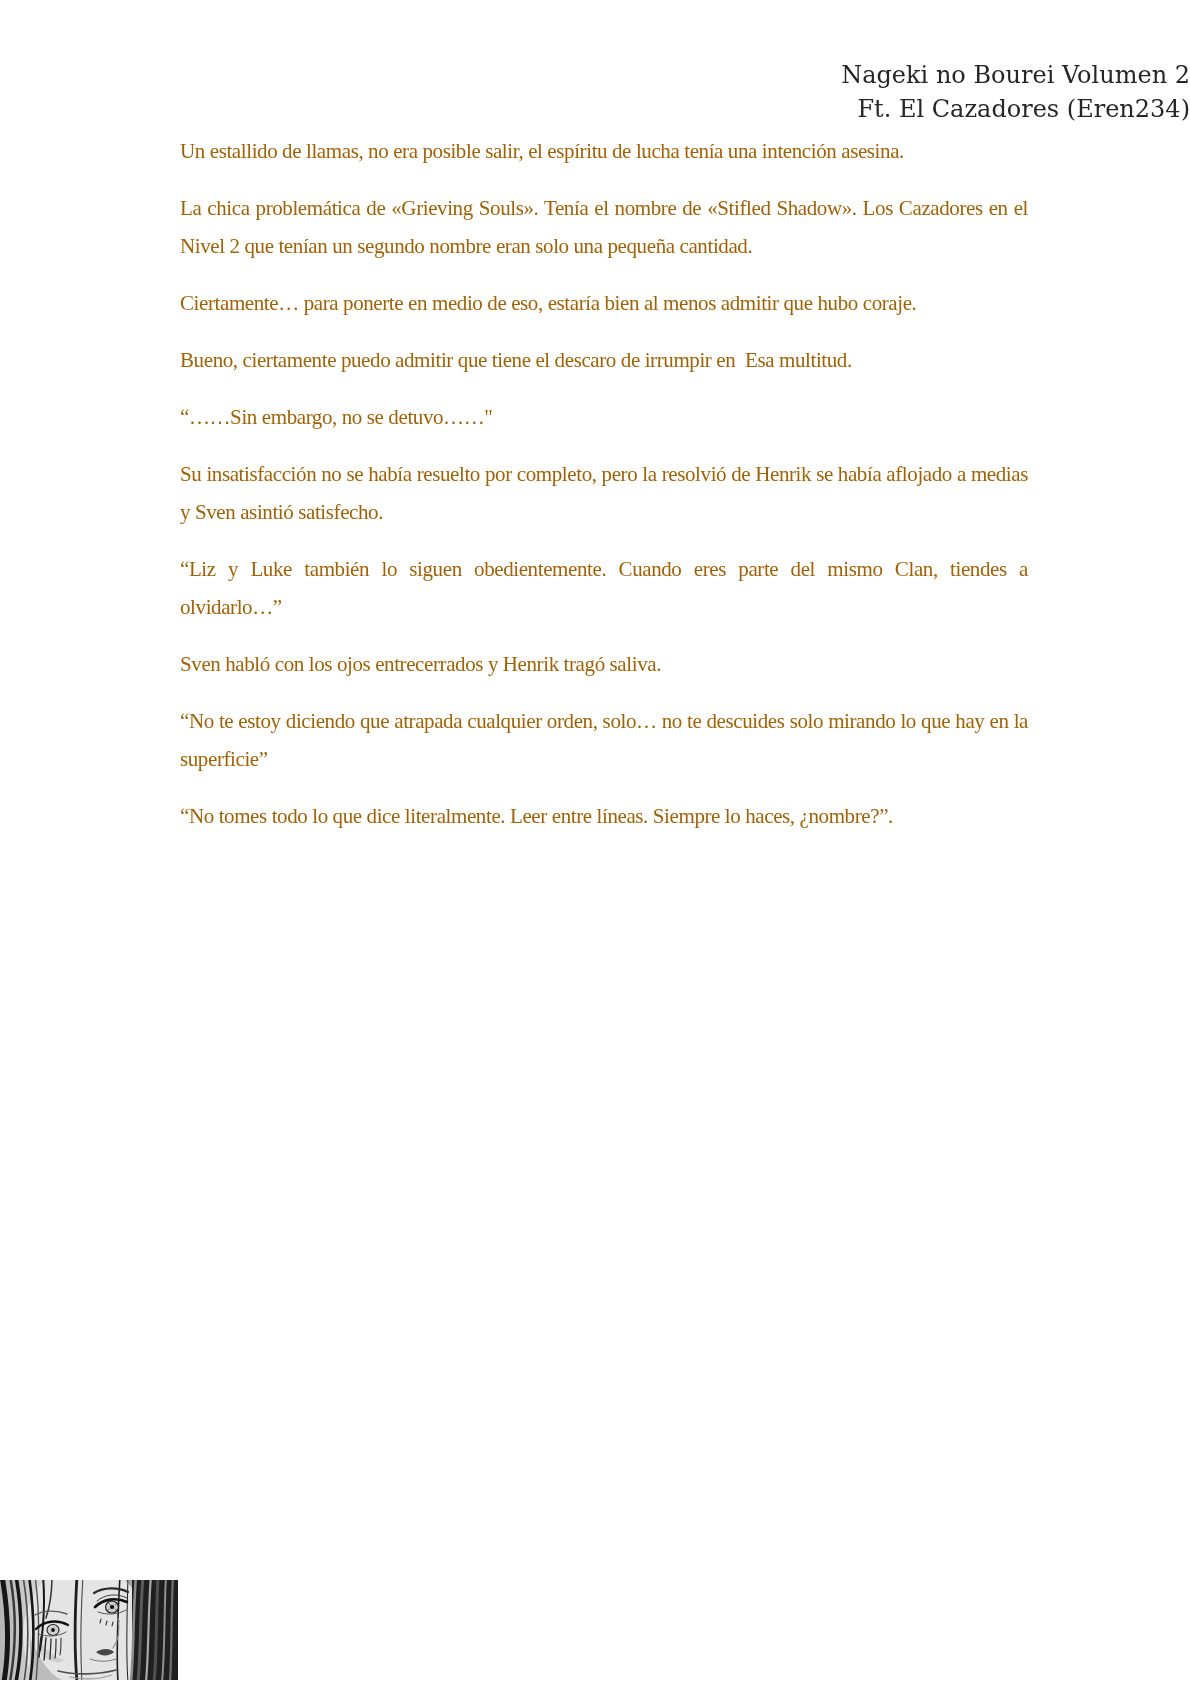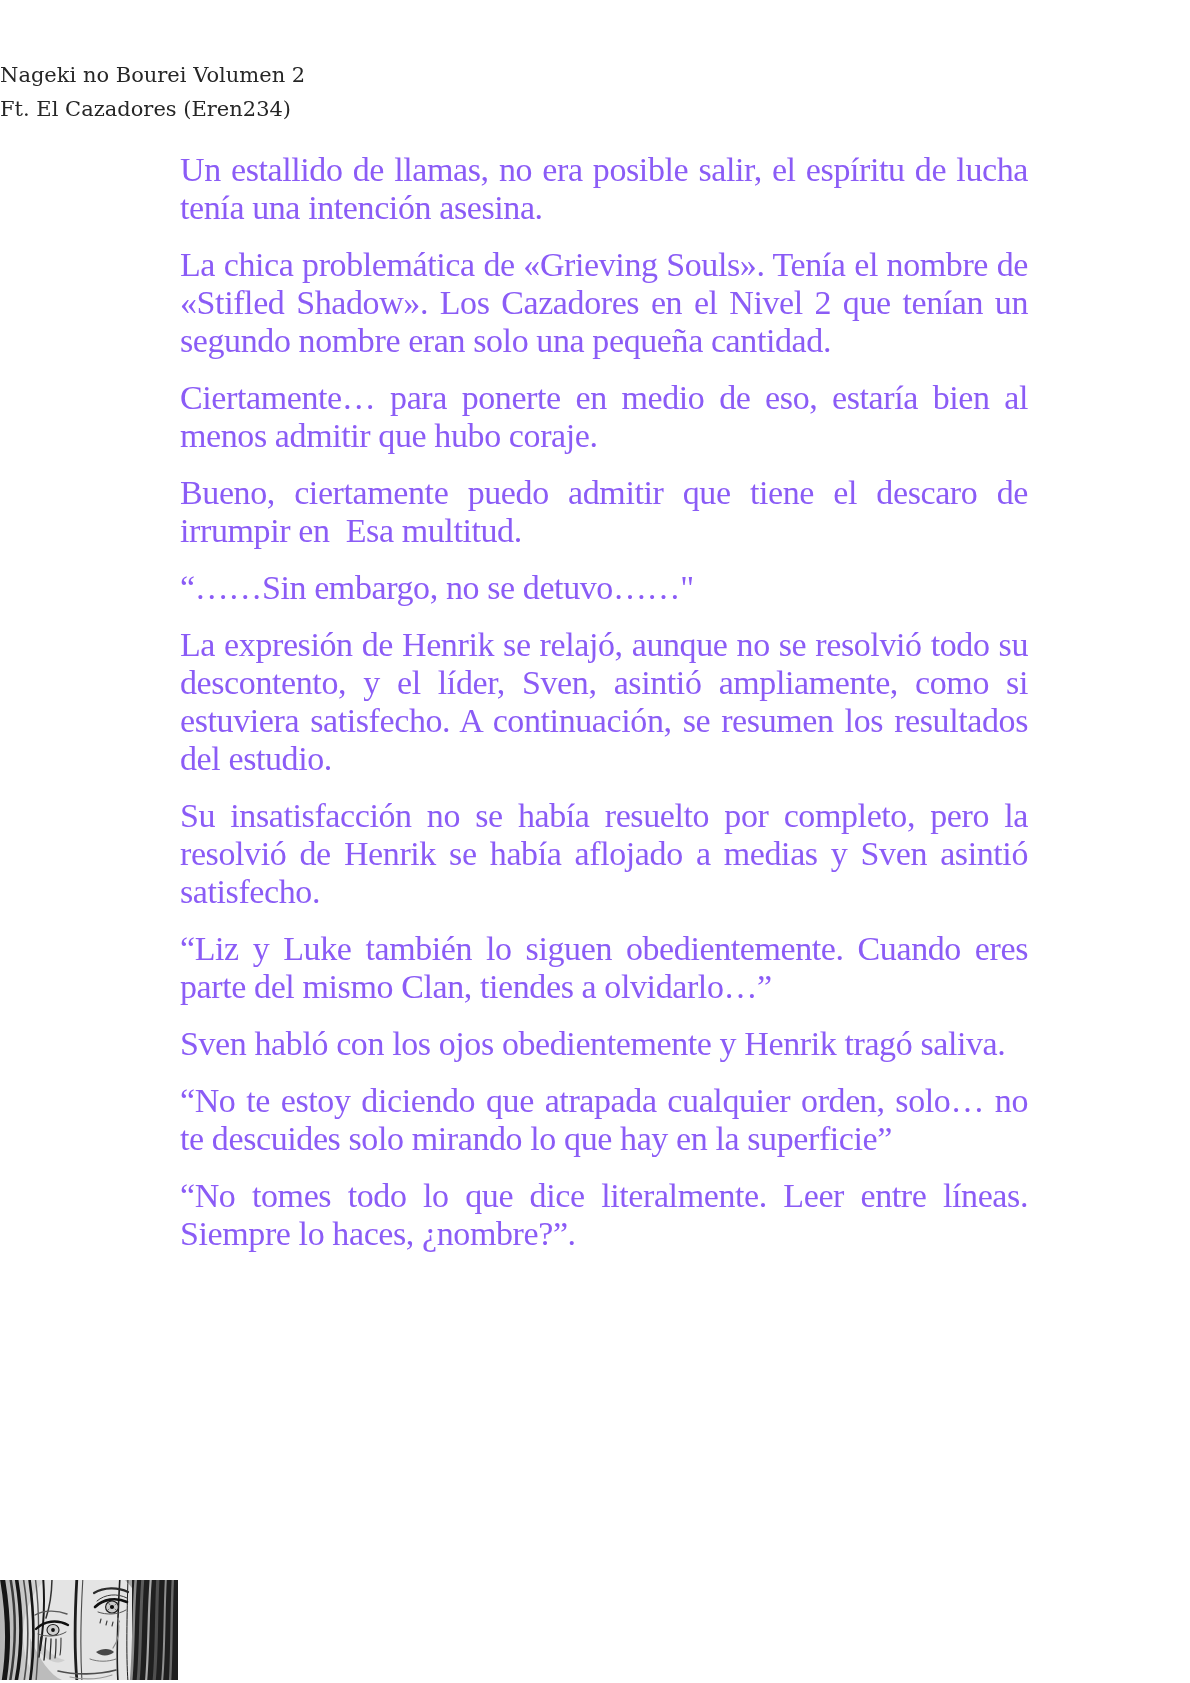--- a/index.html
+++ b/index.html
@@ -10,36 +10,36 @@
   body {
     width: 1190px;
     height: 1683px;
     position: relative;
     overflow: hidden;
     font-family: "Liberation Serif", serif;
     color: #1e1e1e;
   }
   .doc-title {
     padding-top: 58px;
-    text-align: left;
+    text-align: right;
     font-family: "DejaVu Serif", serif;
-    font-size: 21px;
+    font-size: 24px;
     line-height: 34px;
     color: #262626;
   }
   .doc-body {
     margin-left: 180px;
     width: 848px;
-    margin-top: 25px;
-    font-size: 34px;
+    margin-top: 6px;
+    font-size: 21px;
     line-height: 38px;
     letter-spacing: -0.4px;
     text-align: justify;
     text-align-last: left;
-    color: #8b5cf6;
+    color: #a16207;
   }
   .doc-body p {
     margin: 0 0 19px 0;
   }
   .footer-art {
     position: absolute;
     left: 0;
     top: 1580px;
     width: 178px;
     height: 100px;
@@ -54,24 +54,23 @@
   <div>Nageki no Bourei Volumen 2</div>
   <div>Ft. El Cazadores (Eren234)</div>
 </header>
 
 <main class="doc-body">
   <p>Un estallido de llamas, no era posible salir, el espíritu de lucha tenía una intención asesina.</p>
   <p>La chica problemática de «Grieving Souls». Tenía el nombre de «Stifled Shadow». Los Cazadores en el Nivel 2 que tenían un segundo nombre eran solo una pequeña cantidad.</p>
   <p>Ciertamente… para ponerte en medio de eso, estaría bien al menos admitir que hubo coraje.</p>
   <p>Bueno, ciertamente puedo admitir que tiene el descaro de irrumpir en&nbsp; Esa multitud.</p>
   <p>“……Sin embargo, no se detuvo……"</p>
-  <p>La expresión de Henrik se relajó, aunque no se resolvió todo su descontento, y el líder, Sven, asintió ampliamente, como si estuviera satisfecho. A continuación, se resumen los resultados del estudio.</p>
   <p>Su insatisfacción no se había resuelto por completo, pero la resolvió de Henrik se había aflojado a medias y Sven asintió satisfecho.</p>
   <p>“Liz y Luke también lo siguen obedientemente. Cuando eres parte del mismo Clan, tiendes a olvidarlo…”</p>
-  <p>Sven habló con los ojos obedientemente y Henrik tragó saliva.</p>
+  <p>Sven habló con los ojos entrecerrados y Henrik tragó saliva.</p>
   <p>“No te estoy diciendo que atrapada cualquier orden, solo… no te descuides solo mirando lo que hay en la superficie”</p>
   <p>“No tomes todo lo que dice literalmente. Leer entre líneas. Siempre lo haces, ¿nombre?”.</p>
 </main>
 
 <div class="footer-art" role="img" aria-label="Recorte en escala de grises de un rostro estilo manga cubierto por mechones largos de cabello">
   <svg viewBox="0 0 178 100" width="178" height="100" preserveAspectRatio="none" aria-hidden="true">
     <defs>
       <linearGradient id="bgg" x1="0" y1="0" x2="1" y2="0">
         <stop offset="0" stop-color="#b5b5b5"></stop>
         <stop offset="0.22" stop-color="#d6d6d6"></stop>

